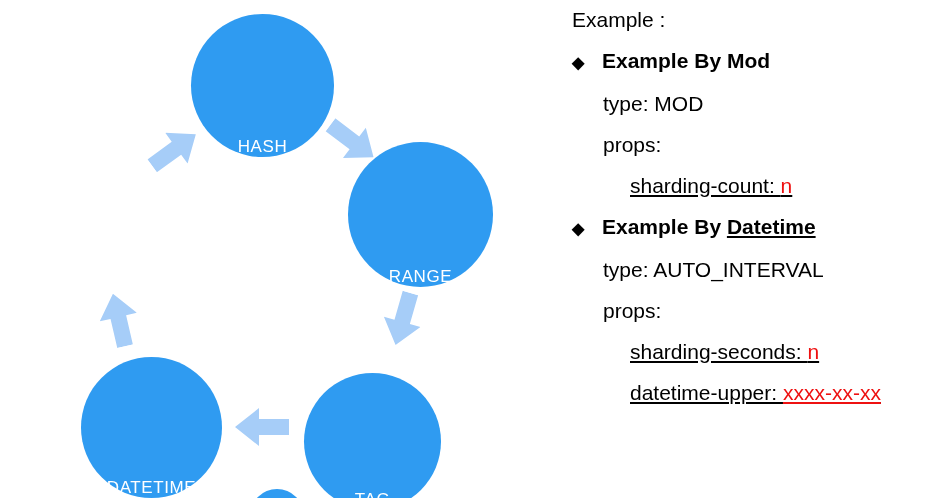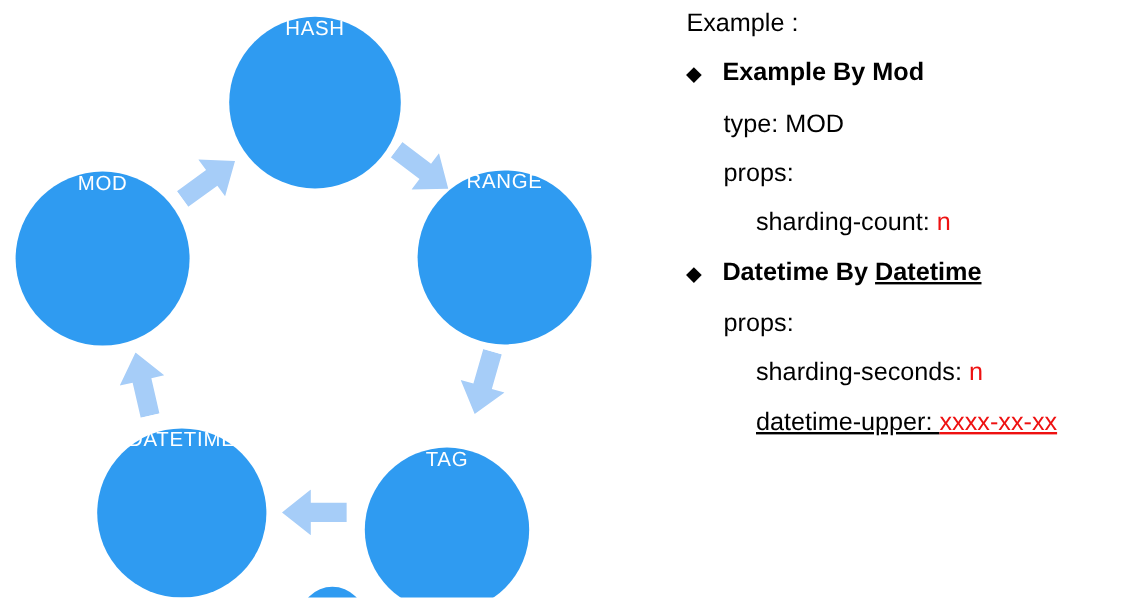--- a/index.html
+++ b/index.html
@@ -14,21 +14,21 @@
     --arrow: #a6cdf8;
     --red: #ee1111;
   }
   .stage { position: absolute; left: 0; top: 0; width: 560px; height: 498px; }
   .node {
     position: absolute;
     border-radius: 50%;
     background: var(--blue);
     color: #ffffff;
     display: flex;
-    align-items: flex-start;
+    align-items: flex-end;
     justify-content: center;
     font-size: 17px;
     letter-spacing: 0.6px;
   }
   .node-hash     { left: 191px; top: 14px;  width: 143px; height: 143px; }
   .node-range    { left: 348px; top: 142px; width: 145px; height: 145px; }
   .node-mod      { left: 13px;  top: 143px; width: 145px; height: 145px; }
   .node-datetime { left: 81px;  top: 357px; width: 141px; height: 141px; }
   .node-tag      { left: 304px; top: 373px; width: 137px; height: 137px; }
   .clipped-circle {
@@ -51,21 +51,21 @@
     left: 572px; top: 6px;
     width: 376px;
     font-size: 21px;
     line-height: 28px;
   }
   .panel-title { font-weight: normal; margin-bottom: 13px; }
   .sec-head { font-weight: bold; margin-bottom: 13px; display: flex; align-items: baseline; }
   .bullet { font-size: 16px; width: 30px; flex: none; }
   .line { margin-bottom: 13px; }
   .ind1 { margin-left: 31px; }
-  .ind2 { margin-left: 58px; }
+  .ind2 { margin-left: 58px; text-decoration: underline; }
   .red { color: var(--red); }
   .u { text-decoration: underline; }
 </style>
 </head>
 <body style="--blue: #2f9bf1; --arrow: #a6cdf8; --red: #ee1111;">
 
 <div class="stage">
 
   <svg class="arrow arrow-mod-hash" viewBox="0 0 54 38" xmlns="http://www.w3.org/2000/svg">
     <polygon points="0,11 30,11 30,0 54,19 30,38 30,27 0,27"></polygon>
@@ -88,44 +88,42 @@
   </div>
   <div class="node node-range">
     <span>RANGE</span>
   </div>
   <div class="node node-tag">
     <span>TAG</span>
   </div>
   <div class="node node-datetime">
     <span>DATETIME</span>
   </div>
-  <div class="node node-mod">
-    <span>MOD</span>
-  </div>
 
   <div class="clipped-circle"></div>
 </div>
 
 <div class="panel">
   <div class="panel-title">Example :</div>
 
   <div class="sec-head">
     <span class="bullet">◆</span>
     <span>Example By Mod</span>
   </div>
   <div class="line ind1">type: MOD</div>
   <div class="line ind1">props:</div>
   <div class="line ind2">
     <span>sharding-count: </span><span class="red">n</span>
   </div>
 
   <div class="sec-head">
     <span class="bullet">◆</span>
-    <span><span>Datetime By </span><span class="u">Datetime</span></span>
+    <span><span>Example By </span><span class="u">Datetime</span></span>
   </div>
+  <div class="line ind1">type: AUTO_INTERVAL</div>
   <div class="line ind1">props:</div>
   <div class="line ind2">
     <span>sharding-seconds: </span><span class="red">n</span>
   </div>
   <div class="line ind2">
     <span class="u">datetime-upper: </span><span class="red u">xxxx-xx-xx</span>
   </div>
 </div>
 
 </body></html>

